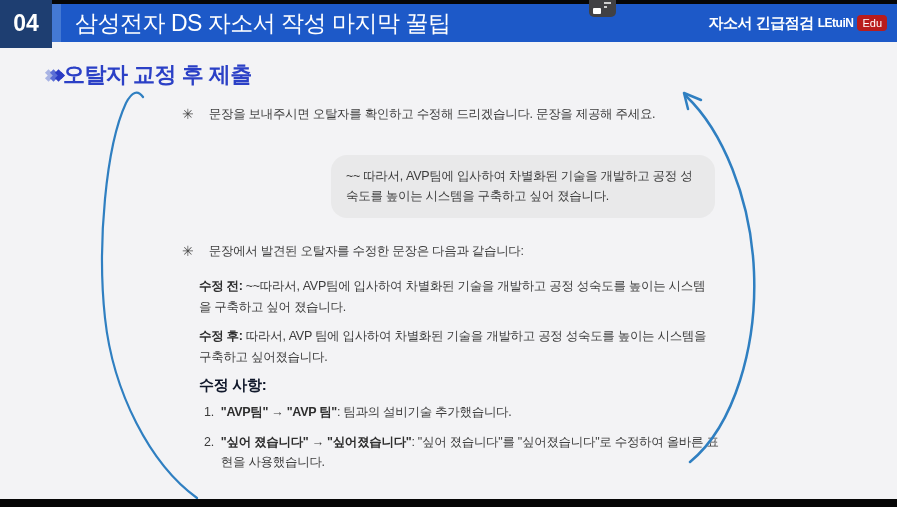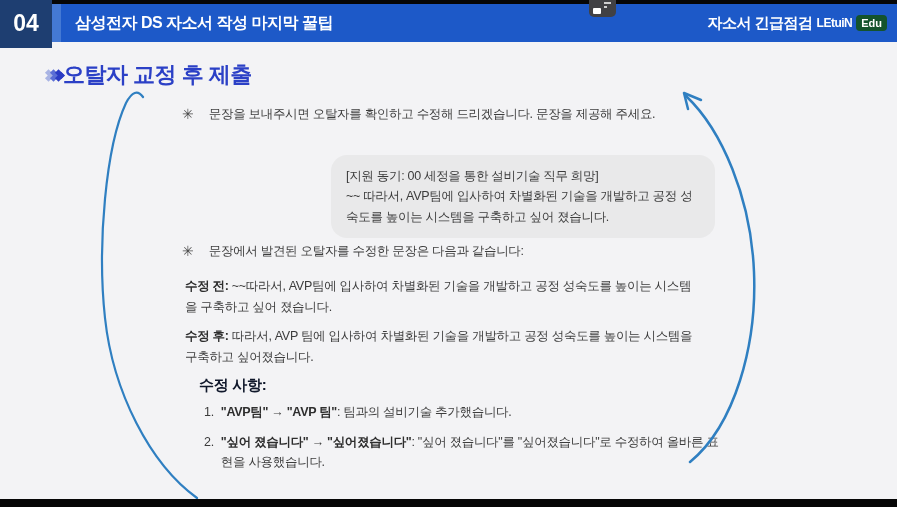--- a/index.html
+++ b/index.html
@@ -8,25 +8,25 @@
   .stage { position:relative; width:897px; height:507px; background:#f3f3f5; overflow:hidden; }
 
   
   .bar-top { position:absolute; left:0; top:0; width:897px; height:4px; background:#060606; }
   .bar-bottom { position:absolute; left:0; bottom:0; width:897px; height:8px; background:#060606; }
 
   
   .header { position:absolute; left:0; top:4px; width:897px; height:38px; background:#1d59c8; display:flex; align-items:center; }
   .num-box { width:52px; height:50px; background:#1e3e71; color:#fff; font-size:23px; font-weight:bold; display:flex; align-items:center; justify-content:center; }
   .num-sep { width:9px; height:38px; background:#4479d4; }
-  .header-title { color:#fff; font-size:16px; font-weight:bold; padding-left:14px; letter-spacing:-0.5px; }
+  .header-title { color:#fff; font-size:23px; font-weight:normal; padding-left:14px; letter-spacing:-0.5px; }
   .header-right { margin-left:auto; display:flex; align-items:center; gap:4px; padding-right:10px; }
   .header-right-label { color:#fff; font-size:15px; font-weight:bold; letter-spacing:-0.5px; }
   .brand { color:#fff; font-size:12px; font-weight:bold; letter-spacing:-0.5px; }
-  .brand-badge { background:#14532d; color:#fff; font-size:11px; font-weight:bold; padding:2px 5px; border-radius:4px; }
+  .brand-badge { background:#b91c1c; color:#fff; font-size:11px; font-weight:normal; padding:2px 5px; border-radius:4px; }
 
   
   .pip { position:absolute; left:589px; top:0; width:27px; height:17px; background:#414144; border-radius:0 0 5px 5px; z-index:5; }
   .pip-sq { position:absolute; left:4px; bottom:3px; width:8px; height:6px; background:#fff; border-radius:1px; }
   .pip-l1 { position:absolute; right:5px; top:2px; width:7px; height:2px; background:#cfcfcf; }
   .pip-l2 { position:absolute; right:9px; top:6px; width:3px; height:2px; background:#cfcfcf; }
 
   
   .section-head { position:absolute; left:44px; top:60px; display:flex; align-items:center; }
   .chevrons { display:flex; align-items:center; }
@@ -38,21 +38,21 @@
 
   
   .msg-row { position:absolute; display:flex; gap:15px; align-items:flex-start; }
   .msg1 { left:182px; top:106px; width:560px; }
   .msg2 { left:182px; top:243px; width:560px; }
   .gpt-icon { font-size:14px; color:#4c4c4c; line-height:1; margin-top:1px; }
   .msg-text { font-size:12.5px; color:#3c3c3c; letter-spacing:-0.3px; }
 
   .bubble { position:absolute; left:331px; top:155px; width:384px; background:#e9e9ea; border-radius:16px; padding:11px 15px; font-size:12.5px; line-height:1.62; color:#3c3c3c; letter-spacing:-0.3px; }
 
-  .para { position:absolute; left:185px; width:518px; font-size:12.5px; line-height:1.7; color:#3c3c3c; letter-spacing:-0.3px; }
+  .para { position:absolute; left:199px; width:518px; font-size:12.5px; line-height:1.7; color:#3c3c3c; letter-spacing:-0.3px; }
   .para-before { top:276px; }
   .para-after { top:326px; }
   .b { font-weight:bold; color:#2e2e2e; }
 
   .changes-heading { position:absolute; left:199px; top:376px; font-size:15px; font-weight:bold; color:#0f172a; letter-spacing:-0.3px; }
   .changes-list { position:absolute; left:204px; top:402px; width:524px; }
   .change-item { display:flex; gap:7px; margin-bottom:9px; font-size:12.5px; line-height:1.65; color:#3c3c3c; letter-spacing:-0.3px; }
   .change-num { flex:0 0 auto; }
 
   
@@ -90,21 +90,20 @@
     </span>
     <span class="section-title">오탈자 교정 후 제출</span>
   </div>
 
   <div class="msg-row msg1">
     <span class="gpt-icon">✳</span>
     <span class="msg-text">문장을 보내주시면 오탈자를 확인하고 수정해 드리겠습니다. 문장을 제공해 주세요.</span>
   </div>
 
   <div class="bubble">
-    <div>[지원 동기: 00 세정을 통한 설비기술 직무 희망]</div>
     <div>~~ 따라서, AVP팀에 입사하여 차별화된 기술을 개발하고 공정 성숙도를 높이는 시스템을 구축하고 싶어 졌습니다.</div>
   </div>
 
   <div class="msg-row msg2">
     <span class="gpt-icon">✳</span>
     <span class="msg-text">문장에서 발견된 오탈자를 수정한 문장은 다음과 같습니다:</span>
   </div>
 
   <p class="para para-before"><span class="b">수정 전:</span><span> ~~따라서, AVP팀에 입사하여 차별화된 기술을 개발하고 공정 성숙도를 높이는 시스템을 구축하고 싶어 졌습니다.</span></p>
 

